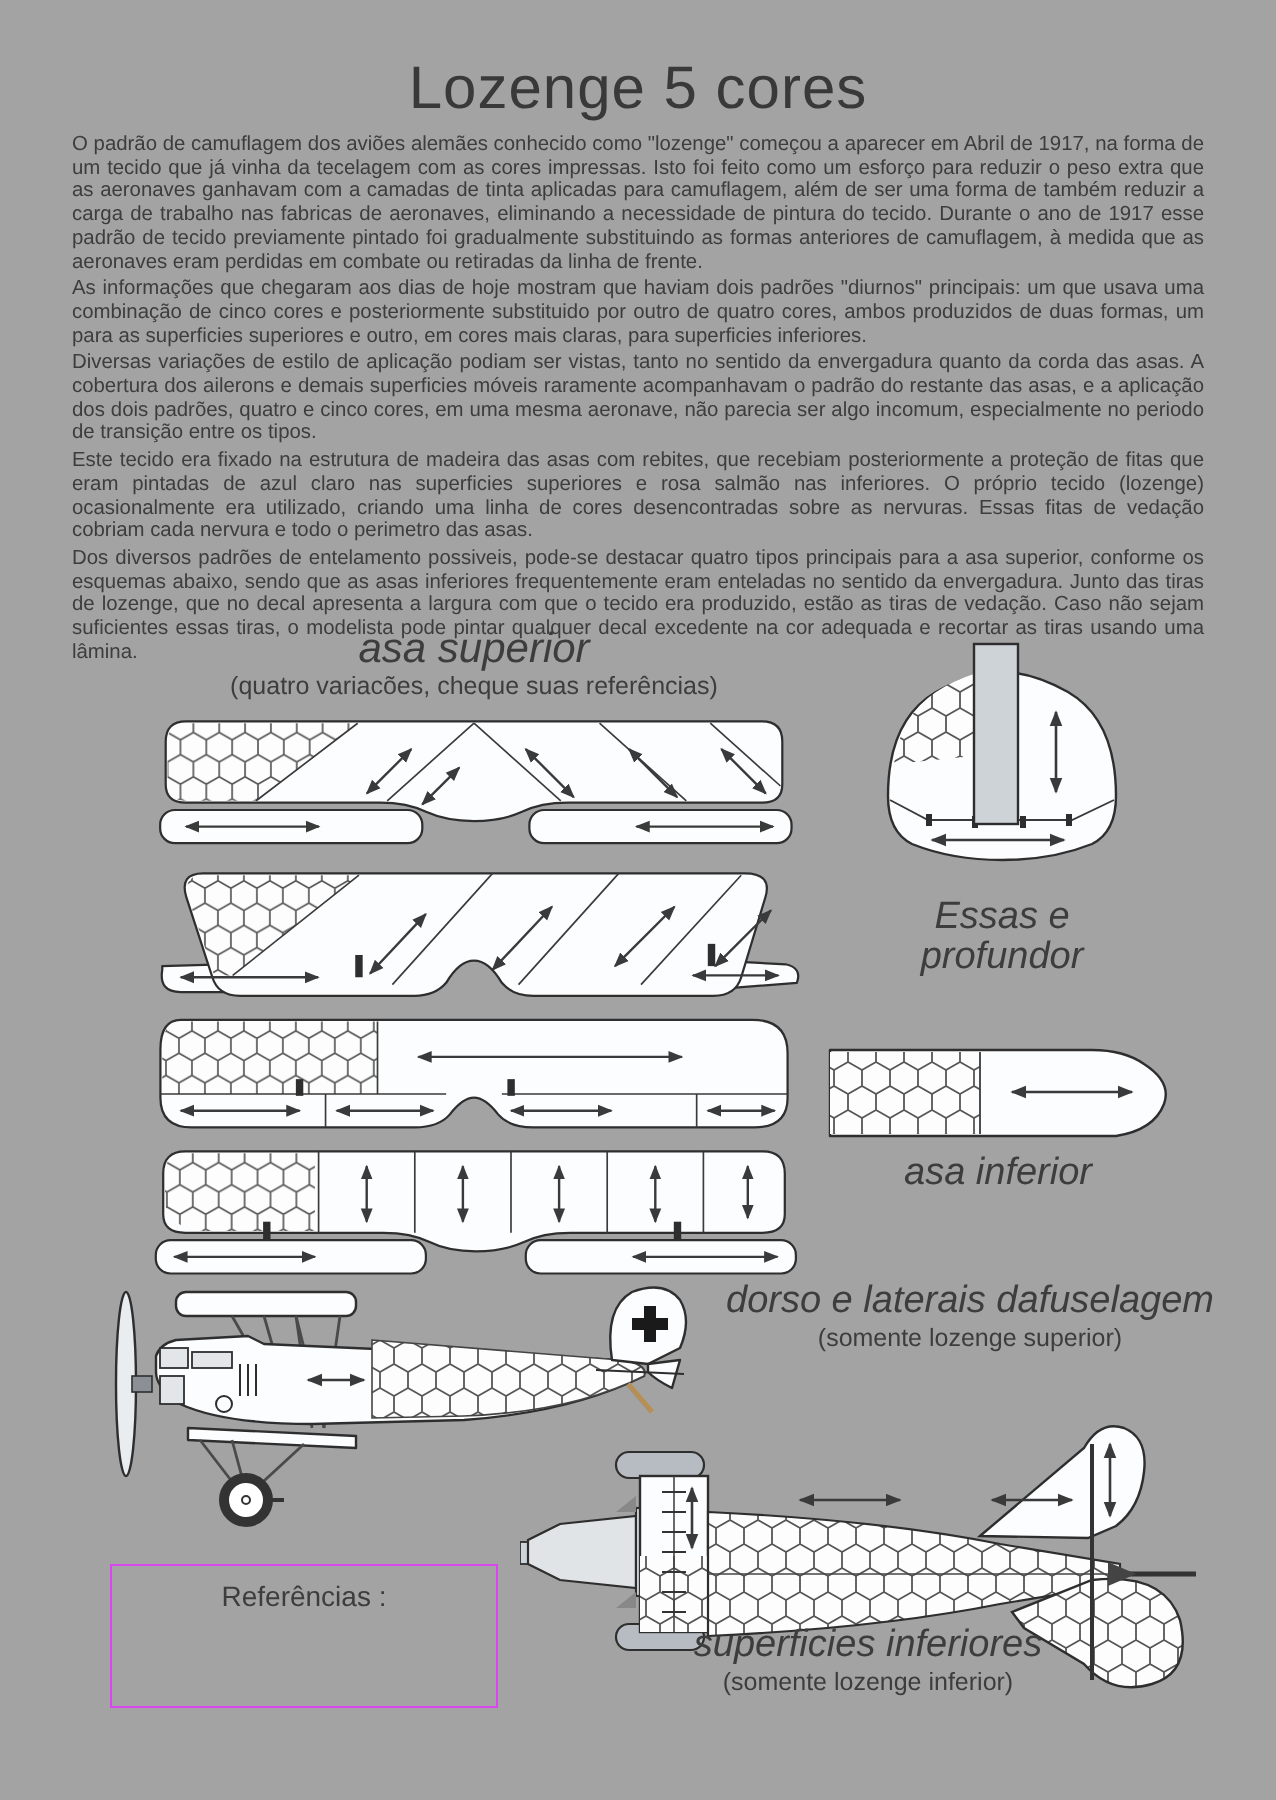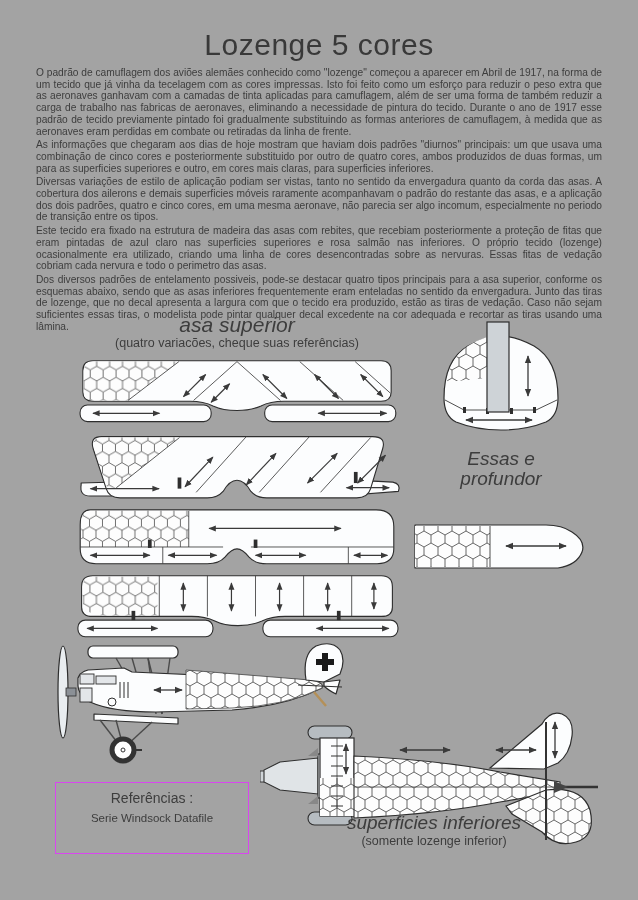--- a/index.html
+++ b/index.html
@@ -169,21 +169,28 @@
     <div class="big md">Essas e profundor</div>
   </div>
 
   <svg class="diag" style="left:410px;top:521px" width="178" height="52" viewBox="0 0 178 52">
     <path class="out" d="M5,4 L136,4 Q152,4 162,11 Q176,20 172,31 Q167,44 148,47 L5,47 Z"></path>
     <path d="M5,5 L80,5 L80,46 L5,46 Z" fill="url(#hexpat)"></path>
     <line class="seam" x1="80" y1="5" x2="80" y2="46"></line>
     <line class="ar" x1="96" y1="25" x2="156" y2="25" marker-start="url(#arw)" marker-end="url(#arw)"></line>
   </svg>
 
-
+  <div class="h-sec" id="lbl-asa-inf" style="left:410px;top:577px;width:178px;">
+    <div class="big md">asa inferior</div>
+  </div>
+
+  <div class="h-sec" id="lbl-dorso" style="left:338px;top:641px;width:294px;">
+    <div class="big md">dorso e laterais dafuselagem</div>
+    <div class="sub">(somente lozenge superior)</div>
+  </div>
 
   <svg class="diag" style="left:36px;top:636px" width="316" height="132" viewBox="0 0 316 132">
     <ellipse cx="27" cy="56" rx="5" ry="46" fill="#e9edf0" stroke="#2e2e2e" stroke-width="1.2"></ellipse>
     <rect x="30" y="52" width="10" height="8" fill="#8b9096" stroke="#2e2e2e" stroke-width="0.8"></rect>
     <rect x="52" y="10" width="90" height="12" rx="5" class="out"></rect>
     <g stroke="#4a4a4a" stroke-width="1.4">
       <line x1="80" y1="22" x2="88" y2="36"></line>
       <line x1="96" y1="22" x2="100" y2="36"></line>
       <line x1="112" y1="22" x2="120" y2="78"></line>
       <line x1="134" y1="22" x2="126" y2="78"></line>
@@ -254,16 +261,15 @@
     </g>
   </svg>
 
   <div class="h-sec" id="lbl-sup-inf" style="left:318px;top:813px;width:232px;">
     <div class="big md">superficies inferiores</div>
     <div class="sub">(somente lozenge inferior)</div>
   </div>
 
   <div class="refbox">
     <div class="rt">Referências :</div>
-    <div class="ri">Serie Windsock Datafile</div>
   </div>
 
 </div>
 
 </body></html>

